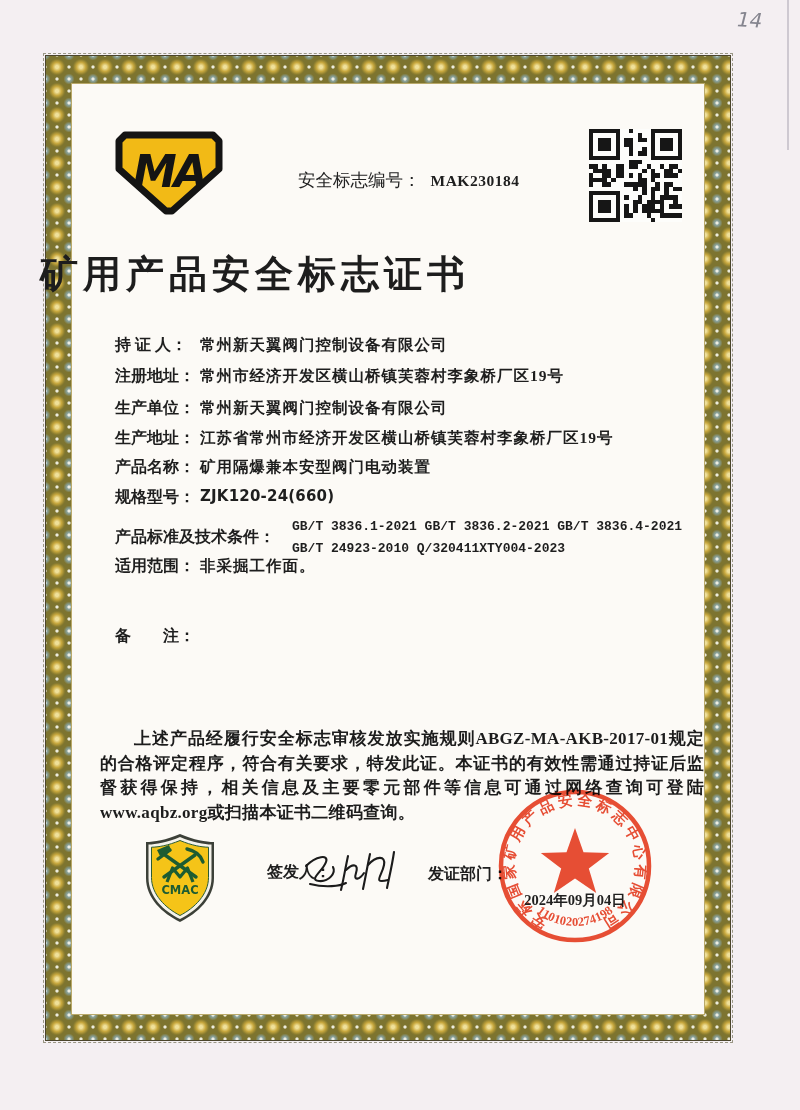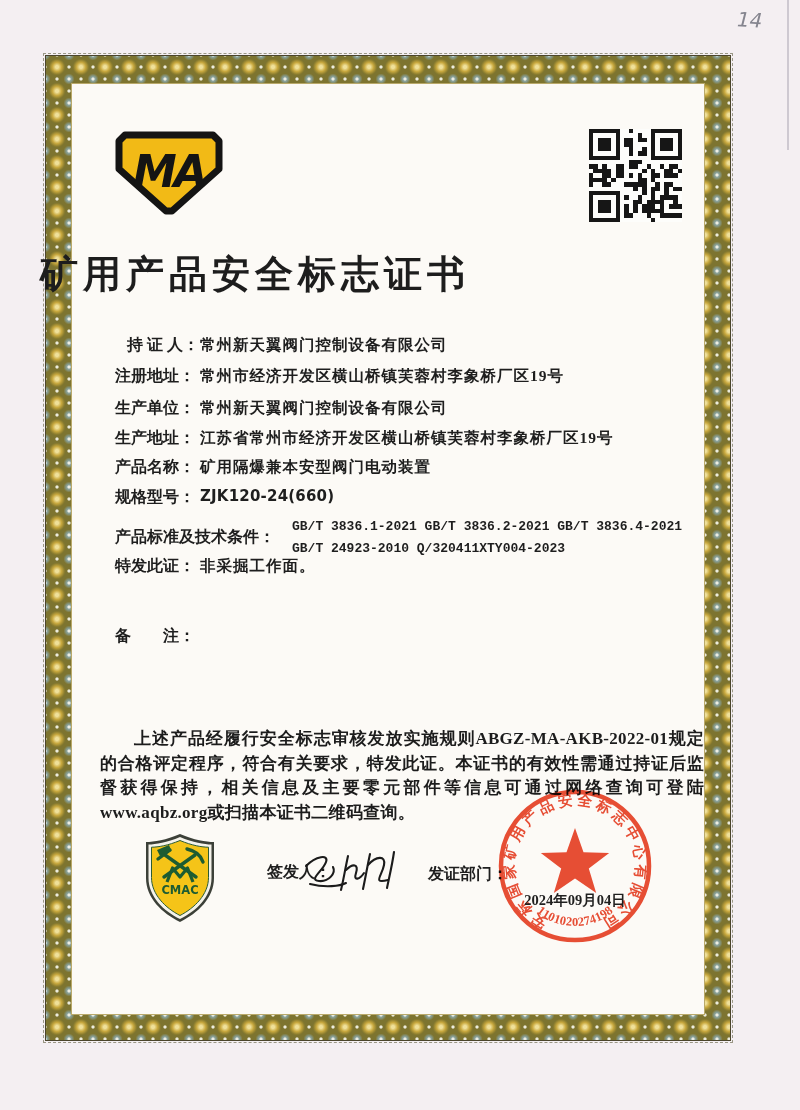--- a/index.html
+++ b/index.html
@@ -62,20 +62,23 @@
 
   <div class="frame">
     <div class="page-inner"></div>
   </div>
 
   <svg class="ma-logo" viewBox="0 0 112 86">
     <path d="M12,4 H100 L106,10 V38 L59,80 H53 L6,38 V10 Z" fill="#f2ba16" stroke="#141414" stroke-width="7" stroke-linejoin="round"></path>
     <text x="56" y="56" text-anchor="middle" font-family="'DejaVu Sans',sans-serif" font-size="44" font-weight="900" font-style="italic" letter-spacing="-3" fill="#141414">MA</text>
   </svg>
 
+  <div class="cert-no">
+    <span class="cn-lbl">安全标志编号：</span><span class="val">MAK230184</span>
+  </div>
 
   <svg class="qr" viewBox="0 0 21 21" shape-rendering="crispEdges">
     <rect x="0" y="0" width="21" height="21" fill="#fdfdfb"></rect>
     <g class="modules" fill="#161616">
         <rect x="0" y="0" width="1" height="1"></rect>
         <rect x="1" y="0" width="1" height="1"></rect>
         <rect x="2" y="0" width="1" height="1"></rect>
         <rect x="3" y="0" width="1" height="1"></rect>
         <rect x="4" y="0" width="1" height="1"></rect>
         <rect x="5" y="0" width="1" height="1"></rect>
@@ -289,21 +292,21 @@
         <rect x="18" y="19" width="1" height="1"></rect>
         <rect x="19" y="19" width="1" height="1"></rect>
         <rect x="20" y="19" width="1" height="1"></rect>
         <rect x="14" y="20" width="1" height="1"></rect>
       </g>
   </svg>
 
   <div class="title">矿用产品安全标志证书</div>
 
   <div class="row" style="top:335px">
-    <span class="lbl pos-l" style="left:12px">持 证 人：</span>
+    <span class="lbl pos-l" style="left:0">持 证 人：</span>
     <span class="val kai" style="position:absolute;left:85px">常州新天翼阀门控制设备有限公司</span>
   </div>
   <div class="row" style="top:366px">
     <span class="lbl">注册地址：</span>
     <span class="val kai" style="position:absolute;left:85px">常州市经济开发区横山桥镇芙蓉村李象桥厂区19号</span>
   </div>
   <div class="row" style="top:398px">
     <span class="lbl">生产单位：</span>
     <span class="val kai" style="position:absolute;left:85px">常州新天翼阀门控制设备有限公司</span>
   </div>
@@ -319,31 +322,31 @@
     <span class="lbl">规格型号：</span>
     <span class="val num" style="position:absolute;left:85px">ZJK120-24(660)</span>
   </div>
 
   <div class="row standards-lbl">
     <span class="lbl">产品标准及技术条件：</span>
   </div>
   <div class="standards-val">GB/T 3836.1-2021 GB/T 3836.2-2021 GB/T 3836.4-2021 GB/T 24923-2010 Q/320411XTY004-2023</div>
 
   <div class="row" style="top:556px">
-    <span class="lbl">特发此证：</span>
+    <span class="lbl">适用范围：</span>
     <span class="val kai" style="position:absolute;left:85px">非采掘工作面。</span>
   </div>
 
 
   <div class="row" style="top:626px">
     <span class="lbl">备　　注：</span>
     <span class="val kai" style="position:absolute;left:85px"></span>
   </div>
 
-  <p class="statement">上述产品经履行安全标志审核发放实施规则ABGZ-MA-AKB-2022-01规定的合格评定程序，符合有关要求，特发此证。本证书的有效性需通过持证后监督获得保持，相关信息及主要零元部件等信息可通过网络查询可登陆www.aqbz.org或扫描本证书二维码查询。</p>
+  <p class="statement">上述产品经履行安全标志审核发放实施规则ABGZ-MA-AKB-2017-01规定的合格评定程序，符合有关要求，特发此证。本证书的有效性需通过持证后监督获得保持，相关信息及主要零元部件等信息可通过网络查询可登陆www.aqbz.org或扫描本证书二维码查询。</p>
 
   <svg class="cmac" viewBox="0 0 80 93">
     <path d="M40,2 C54,8 66,10 74,10 L74,46 C74,66 58,81 40,90 C22,81 6,66 6,46 L6,10 C14,10 26,8 40,2 Z" fill="#3c4038"></path>
     <path d="M40,5 C53,10.5 64.5,12.5 71.5,12.5 L71.5,46 C71.5,64.5 56.5,79 40,87 C23.5,79 8.5,64.5 8.5,46 L8.5,12.5 C15.5,12.5 27,10.5 40,5 Z" fill="#f4f2ea"></path>
     <path d="M40,8.5 C52,13.5 62,15.2 68.5,15.2 L68.5,45.5 C68.5,62.5 54.5,76 40,83.5 C25.5,76 11.5,62.5 11.5,45.5 L11.5,15.2 C18,15.2 28,13.5 40,8.5 Z" fill="#f5c418" stroke="#2a5c34" stroke-width="1"></path>
     <g stroke="#1d5c32" stroke-width="3.4" stroke-linecap="round" fill="none">
       <path d="M25,23 L56,45"></path>
       <path d="M55,23 L24,45"></path>
       <path d="M47,17 Q60,20 63,30"></path>
       <path d="M18,27 L30,18"></path>

